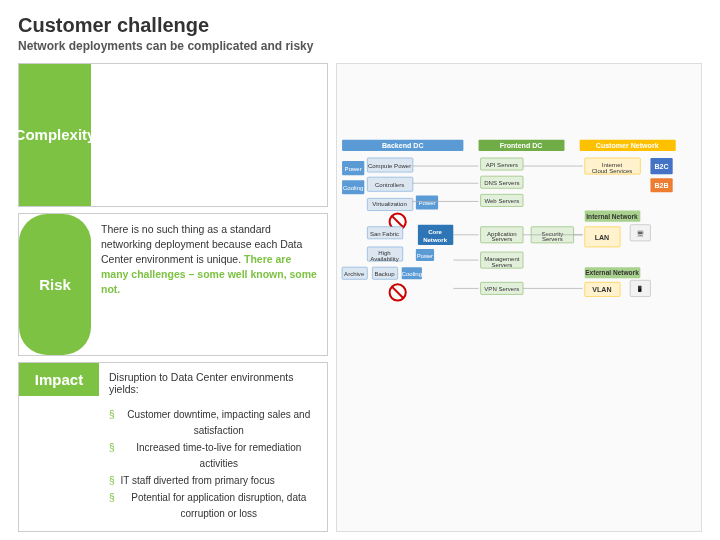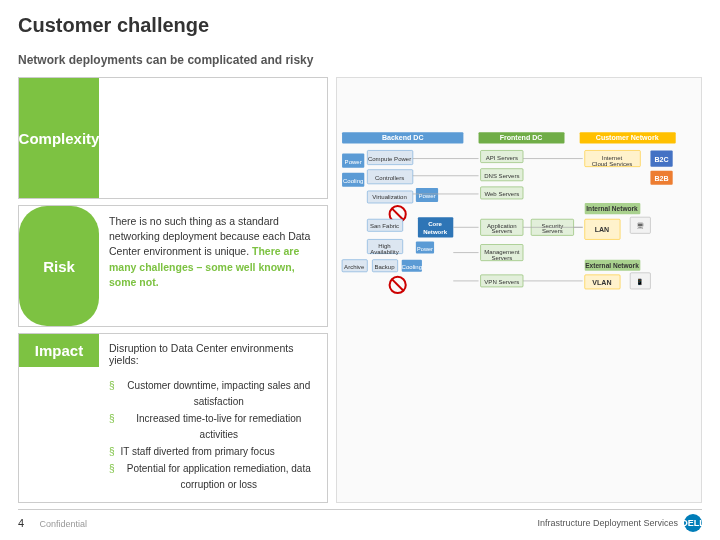--- a/index.html
+++ b/index.html
@@ -16,21 +16,21 @@
       width: 720px;
       height: 540px;
       padding: 14px 18px 8px 18px;
       display: flex;
       flex-direction: column;
     }
     .page-title {
       font-size: 20px;
       font-weight: bold;
       color: #333;
-      margin-bottom: 16px;
+      margin-bottom: 2px;
     }
     .page-subtitle {
       font-size: 12px;
       color: #555;
       margin-bottom: 10px;
       font-weight: bold;
     }
     .main-content {
       display: flex;
       flex: 1;
@@ -43,21 +43,21 @@
       width: 310px;
       flex-shrink: 0;
     }
     .section-card {
       display: flex;
       gap: 0;
       border: 1px solid #ccc;
       flex: 1;
     }
     .section-label {
-      width: 80px;
+      width: 72px;
       flex-shrink: 0;
       display: flex;
       align-items: center;
       justify-content: center;
       font-size: 15px;
       font-weight: bold;
       color: #fff;
       padding: 8px;
       text-align: center;
     }
@@ -187,21 +187,21 @@
       <div class="impact-section">
         <div class="impact-header-row">
           <div class="impact-label-cell">Impact</div>
           <div class="impact-title-cell">Disruption to Data Center environments yields:</div>
         </div>
         <div class="impact-bullets">
 
         <div class="bullet">Customer downtime, impacting sales and satisfaction</div>
             <div class="bullet">Increased time-to-live for remediation activities</div>
             <div class="bullet">IT staff diverted from primary focus</div>
-            <div class="bullet">Potential for application remediation, data corruption or loss</div>
+            <div class="bullet">Potential for application disruption, data corruption or loss</div>
           </div>
       </div>
 
     </div>
 
     <div class="right-panel">
       <svg width="100%" height="100%" viewBox="0 0 360 320">
 
         <rect x="5" y="4" width="120" height="11" fill="#5b9bd5" rx="1"></rect>
         <text x="65" y="12" text-anchor="middle" font-size="7" fill="white" font-weight="bold">Backend DC</text>
@@ -318,28 +318,13 @@
         <line x1="115" y1="123" x2="140" y2="123" stroke="#aaa" stroke-width="0.7"></line>
         <line x1="115" y1="151" x2="140" y2="151" stroke="#aaa" stroke-width="0.7"></line>
         <line x1="184" y1="30" x2="243" y2="30" stroke="#aaa" stroke-width="0.7"></line>
         <line x1="184" y1="98" x2="243" y2="98" stroke="#aaa" stroke-width="0.7"></line>
         <line x1="184" y1="151" x2="243" y2="151" stroke="#aaa" stroke-width="0.7"></line>
         <line x1="234" y1="98" x2="243" y2="98" stroke="#aaa" stroke-width="0.7"></line>
       </svg>
     </div>
   </div>
 
-  <div class="footer-bar">
-    <div>
-      <span>4</span>
-      &nbsp;&nbsp;&nbsp;
-      <span class="footer-left">Confidential</span>
-    </div>
-    <div style="display:flex;align-items:center;gap:6px;">
-      <span class="footer-right">Infrastructure Deployment Services</span>
-      <div class="dell-logo">
-        <div class="dell-circle">
-          <span>DELL</span>
-        </div>
-      </div>
-    </div>
-  </div>
 </div>
 
 </body></html>

